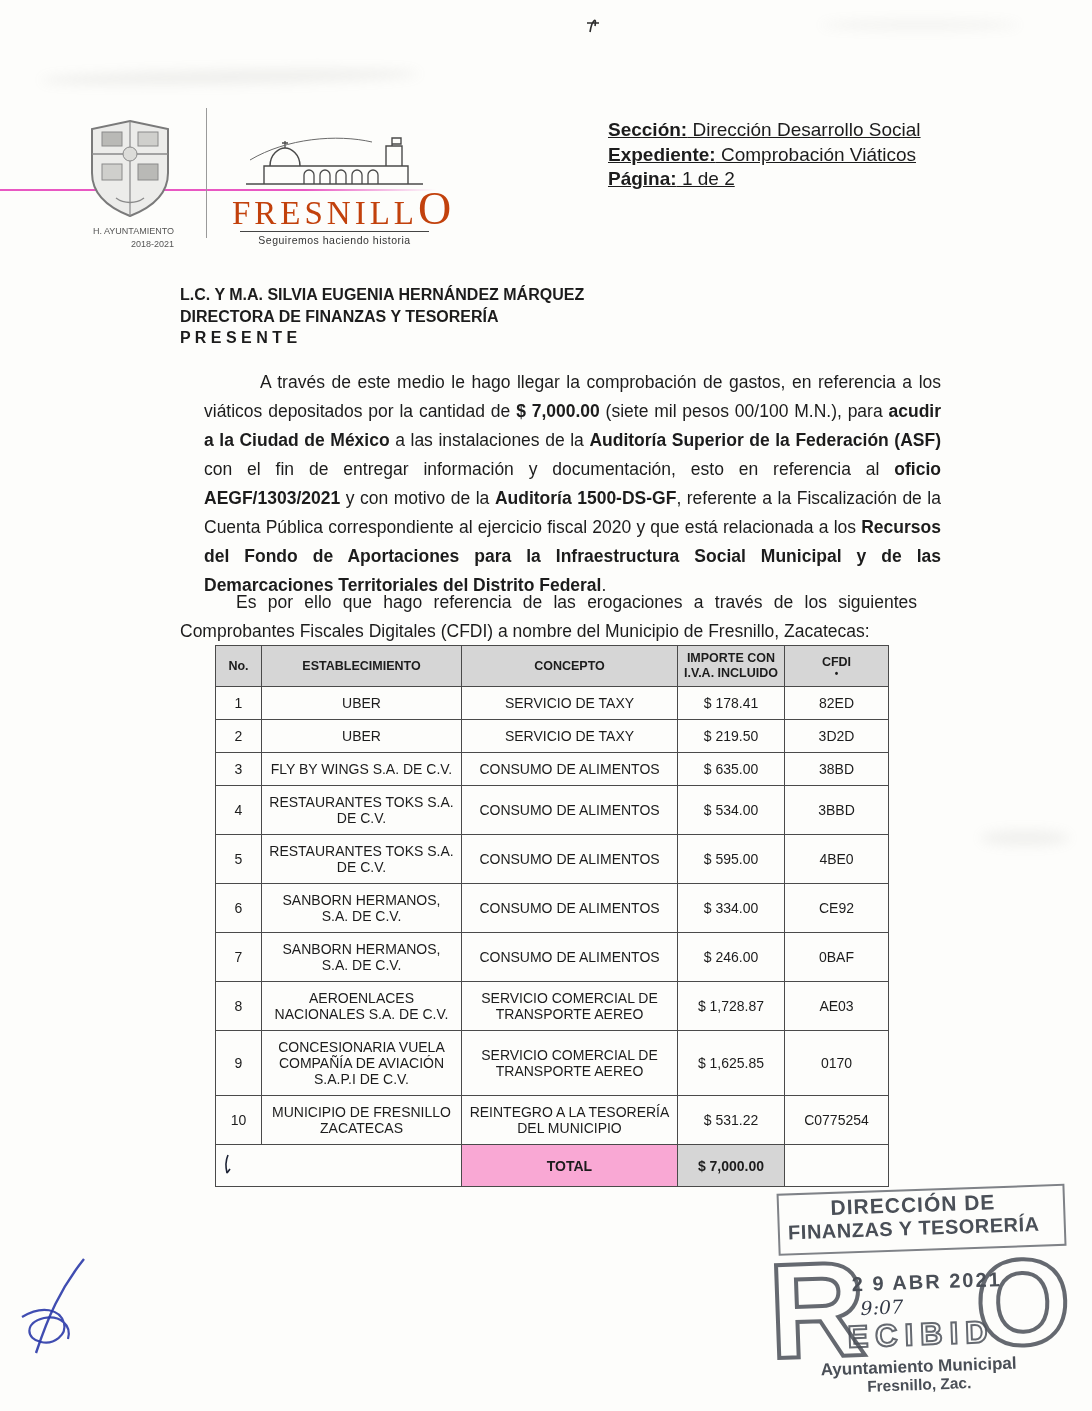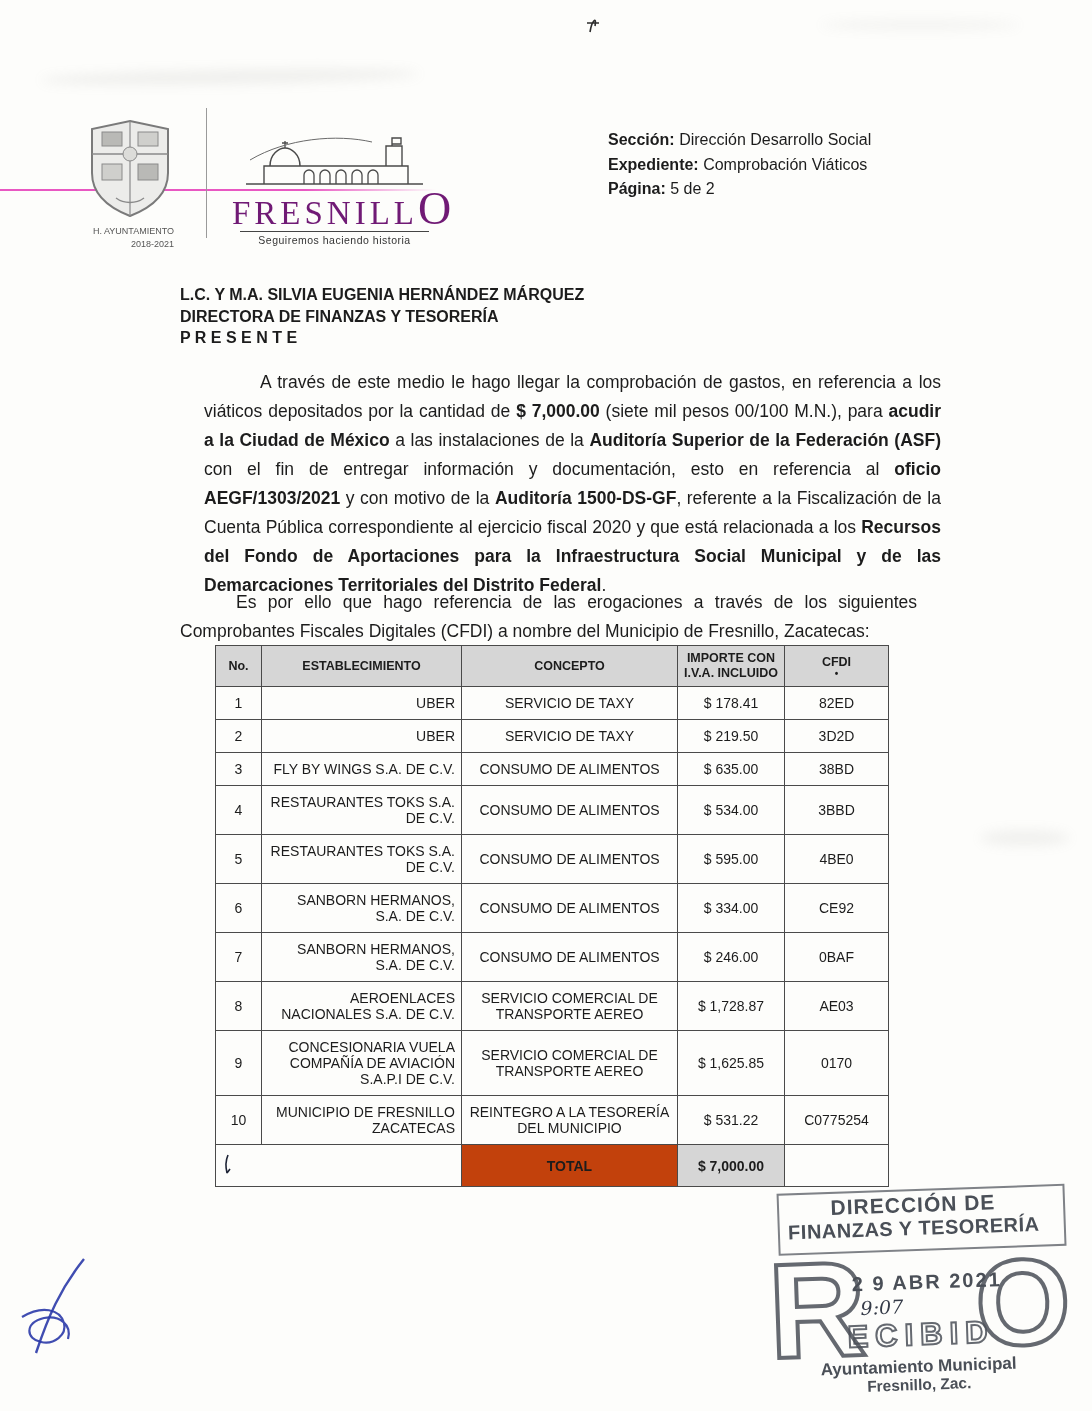--- a/index.html
+++ b/index.html
@@ -16,46 +16,46 @@
   .smudge3{left:980px;top:830px;width:90px;height:16px;opacity:.12;}
   .pink-line{position:absolute;left:0;top:189px;width:436px;height:2px;
     background:linear-gradient(to right,#e53ab8 0%,#e53ab8 70%,rgba(229,58,184,0) 100%);opacity:.85;}
   .top-squiggle{position:absolute;left:584px;top:12px;}
   
   .logo-shield{position:absolute;left:84px;top:118px;width:90px;text-align:right;}
   .shield-caption{font-size:9px;color:#555;line-height:11px;margin-top:2px;}
   .logo-divider{position:absolute;left:206px;top:108px;width:1px;height:130px;background:#9a9a9a;}
   .logo-fresnillo{position:absolute;left:232px;top:126px;width:205px;text-align:center;}
   .fres-name{font-family:"Liberation Serif",serif;font-size:33px;letter-spacing:4px;
-    color:#701a75;line-height:34px;white-space:nowrap;}
+    color:#c2410c;line-height:34px;white-space:nowrap;}
   .fres-o{font-size:46px;letter-spacing:0;}
   .fres-rule{height:1px;background:#444;margin:1px 8px 2px 8px;}
   .fres-tagline{font-size:10.5px;color:#333;letter-spacing:.5px;}
-  .meta{position:absolute;left:608px;top:128px;width:330px;font-size:16px;line-height:24.5px;}
+  .meta{position:absolute;left:608px;top:118px;width:330px;font-size:19px;line-height:24.5px;text-decoration:underline;}
   
   .addressee{position:absolute;left:180px;top:284px;font-weight:bold;font-size:16px;line-height:21.5px;}
   
   .para{position:absolute;left:180px;width:737px;text-align:justify;
     font-size:17.5px;line-height:29px;text-indent:56px;}
   #p1{top:350px;margin-left:24px;}
   #p2{top:570px;}
   
   .doc-table{position:absolute;left:215px;top:645px;width:673px;border-collapse:collapse;
     table-layout:fixed;}
   .doc-table th,.doc-table td{border:1px solid #4a4a4a;vertical-align:middle;}
   .doc-table th{background:#d6d6d6;font-size:12.5px;padding:5px 3px;text-align:center;line-height:15px;}
   .doc-table td{font-size:14px;padding:8px 6px;line-height:16px;}
   td.c0{text-align:center;}
-  td.c1{text-align:right;}
+  td.c1{text-align:center;}
   td.c2{text-align:center;}
   td.c3{text-align:center;}
   td.c4{text-align:center;}
   .cfdi-dot{display:block;font-size:10px;line-height:8px;}
   .total-empty{background:#fdfdfb;}
-  .total-label{background:#c2410c;text-align:center;font-weight:bold;font-size:14.5px;}
+  .total-label{background:#f9a8d4;text-align:center;font-weight:bold;font-size:14.5px;}
   .total-value{background:#d6d6d6;text-align:center;font-weight:bold;font-size:15px;}
   .total-cfdi{background:#fdfdfb;}
   
   .stamp{position:absolute;left:760px;top:1183px;width:312px;height:215px;
     transform:rotate(-2deg);color:#4a4f57;z-index:5;}
   .stamp-box{position:absolute;left:20px;top:6px;width:284px;height:58px;
     border:2px solid rgba(72,77,86,.7);}
   .stamp-line1{position:absolute;left:0;right:0;top:10px;text-align:center;
     font-size:21px;font-weight:bold;letter-spacing:1px;}
   .stamp-line2{position:absolute;left:0;right:0;top:34px;text-align:center;
@@ -119,21 +119,21 @@
       <path d="M144,40 V20 h16 V40 M150,20 v-8 h9 v6 h-9" stroke="#4a4a4a" stroke-width="1.4" fill="none"></path>
     </svg>
     <div class="fres-name"><span>FRESNILL</span><span class="fres-o">O</span></div>
     <div class="fres-rule"></div>
     <div class="fres-tagline">Seguiremos haciendo historia</div>
   </div>
 
   <div class="meta">
     <div><span class="b">Sección:</span><span> Dirección Desarrollo Social</span></div>
     <div><span class="b">Expediente:</span><span> Comprobación Viáticos</span></div>
-    <div><span class="b">Página:</span><span> 5 de 2</span></div>
+    <div><span class="b">Página:</span><span> 1 de 2</span></div>
   </div>
 
   <div class="addressee">
     <div>L.C. Y M.A. SILVIA EUGENIA HERNÁNDEZ MÁRQUEZ</div>
     <div>DIRECTORA DE FINANZAS Y TESORERÍA</div>
     <div>P R E S E N T E</div>
   </div>
 
   <p class="para" id="p1"><span>A través de este medio le hago llegar la comprobación de gastos, en referencia a los viáticos depositados por la cantidad de </span><span class="b">$ 7,000.00</span><span> (siete mil pesos 00/100 M.N.), para </span><span class="b">acudir a la Ciudad de México</span><span> a las instalaciones de la </span><span class="b">Auditoría Superior de la Federación (ASF)</span><span> con el fin de entregar información y documentación, esto en referencia al </span><span class="b">oficio AEGF/1303/2021</span><span> y con motivo de la </span><span class="b">Auditoría 1500-DS-GF</span><span>, referente a la Fiscalización de la Cuenta Pública correspondiente al ejercicio fiscal 2020 y que está relacionada a los </span><span class="b">Recursos del Fondo de Aportaciones para la Infraestructura Social Municipal y de las Demarcaciones Territoriales del Distrito Federal</span><span>.</span></p>
   <p class="para" id="p2"><span>Es por ello que hago referencia de las erogaciones a través de los siguientes Comprobantes Fiscales Digitales (CFDI) a nombre del Municipio de Fresnillo, Zacatecas:</span></p>

